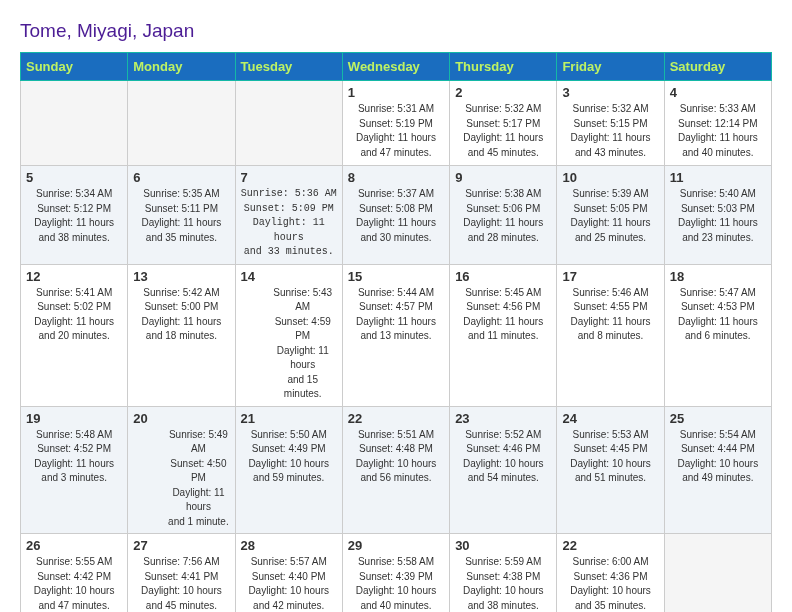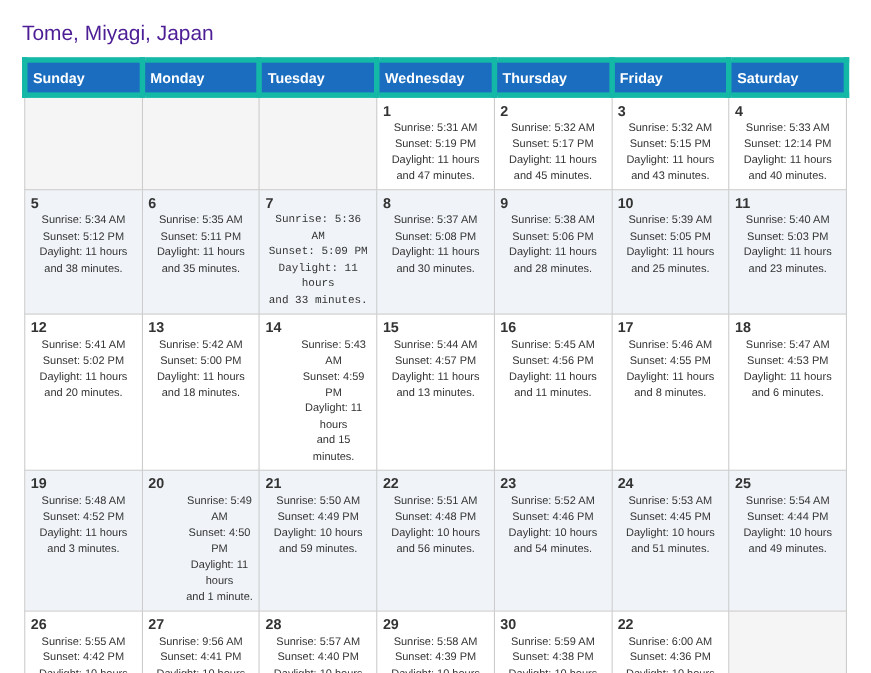--- a/index.html
+++ b/index.html
@@ -41,25 +41,25 @@
       font-size: 19px;
       color: #4c1d95;
     }
     table {
       width: 100%;
       border-collapse: collapse;
       table-layout: fixed;
     }
     th {
       background-color: #1a6dbf;
-      color: #ffffff;
+      color: #bef264;
       text-align: left;
       padding: 6px 5px;
       font-size: 13px;
-      border: 5px solid #14b8a6;
+      border: 1px solid #14b8a6;
     }
     td {
       border: 1px solid #ccc;
       vertical-align: top;
       padding: 4px 5px;
       font-size: 11px;
       color: #333;
       height: 85px;
       background: #fff;
     }
@@ -292,21 +292,21 @@
       <tr>
         <td>
           <div class="day-num">26</div>
           <div class="day-info" style="white-space: pre-line;">Sunrise: 5:55 AM
 Sunset: 4:42 PM
 Daylight: 10 hours
 and 47 minutes.</div>
         </td>
         <td>
           <div class="day-num">27</div>
-          <div class="day-info" style="white-space: pre-line;">Sunrise: 9:56 AM
+          <div class="day-info" style="white-space: pre-line;">Sunrise: 7:56 AM
 Sunset: 4:41 PM
 Daylight: 10 hours
 and 45 minutes.</div>
         </td>
         <td>
           <div class="day-num">28</div>
           <div class="day-info" style="white-space: pre-line;">Sunrise: 5:57 AM
 Sunset: 4:40 PM
 Daylight: 10 hours
 and 42 minutes.</div>

